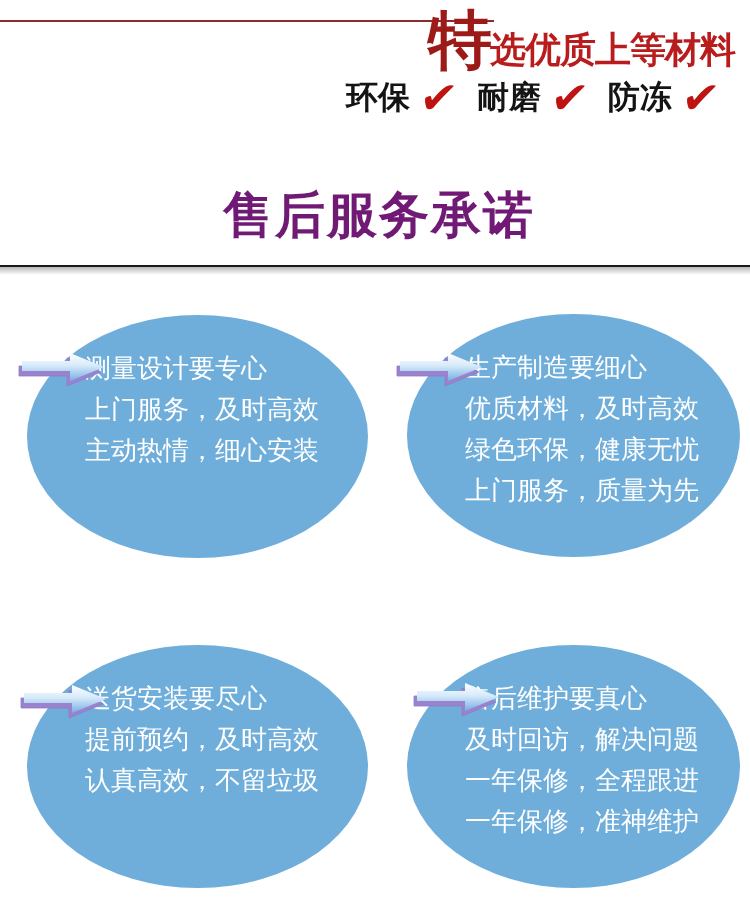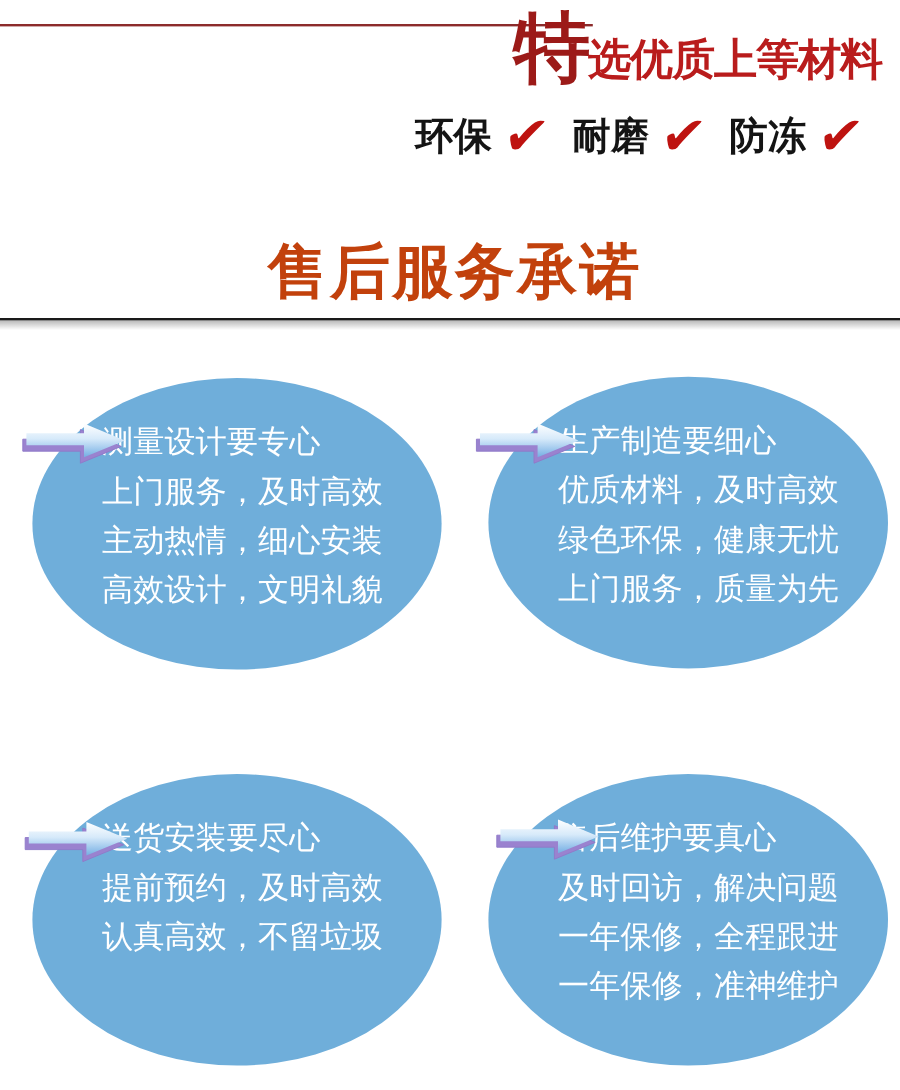--- a/index.html
+++ b/index.html
@@ -17,35 +17,35 @@
   .headline{left:428px;top:8px;white-space:nowrap;line-height:1;}
   .headline-big{
     font-size:64px;font-weight:bold;color:#9C1A18;
     letter-spacing:-2px;
   }
   .headline-rest{
     font-size:36px;font-weight:bold;color:#b91c1c;letter-spacing:-1px;
   }
 
   
-  .features{left:346px;top:92px;display:flex;align-items:flex-start;white-space:nowrap;}
+  .features{left:346px;top:76px;display:flex;align-items:flex-start;white-space:nowrap;}
   .feature{display:flex;align-items:center;margin-right:20px;}
   .feature:last-child{margin-right:0;}
   .feature-label{font-size:32px;font-weight:bold;color:#141414;letter-spacing:0px;}
   .check{
     font-family:"DejaVu Sans",sans-serif;
     font-size:44px;font-weight:bold;color:#BE1310;
     margin-left:10px;transform:skewX(-8deg);line-height:1;
   }
 
   
   .title{
-    left:0;right:0;top:178px;margin:15px;text-align:center;
+    left:0;right:0;top:178px;margin:4px;text-align:center;
     font-family:"Liberation Serif","DejaVu Serif",serif;
-    font-size:50px;font-weight:bold;color:#c2410c;letter-spacing:2px;
+    font-size:50px;font-weight:bold;color:#701a75;letter-spacing:2px;
     text-indent:8px;
   }
 
   
   .divider{left:0;top:265px;width:750px;height:2px;background:#1a1a1a;}
   .divider-shadow{
     left:0;top:267px;width:750px;height:8px;
     background:linear-gradient(to bottom, rgba(0,0,0,0.28), rgba(0,0,0,0));
   }
 
@@ -106,21 +106,20 @@
 <h1 class="abs title">售后服务承诺</h1>
 
 <div class="abs divider"></div>
 <div class="abs divider-shadow"></div>
 
 <div class="abs bubble bubble-1">
   <div class="bubble-text">
     <div class="bubble-line">测量设计要专心</div>
     <div class="bubble-line">上门服务，及时高效</div>
     <div class="bubble-line">主动热情，细心安装</div>
-    <div class="bubble-line">高效设计，文明礼貌</div>
   </div>
 </div>
 
 <div class="abs bubble bubble-2">
   <div class="bubble-text">
     <div class="bubble-line">生产制造要细心</div>
     <div class="bubble-line">优质材料，及时高效</div>
     <div class="bubble-line">绿色环保，健康无忧</div>
     <div class="bubble-line">上门服务，质量为先</div>
   </div>

